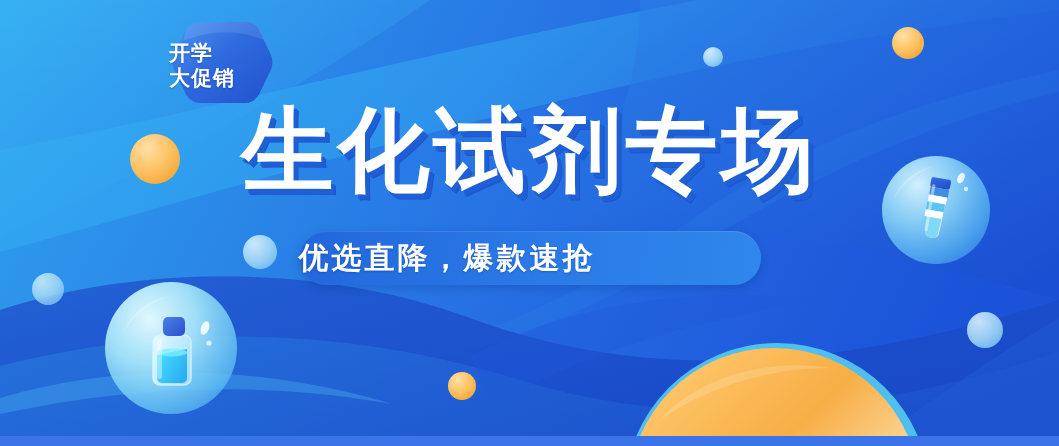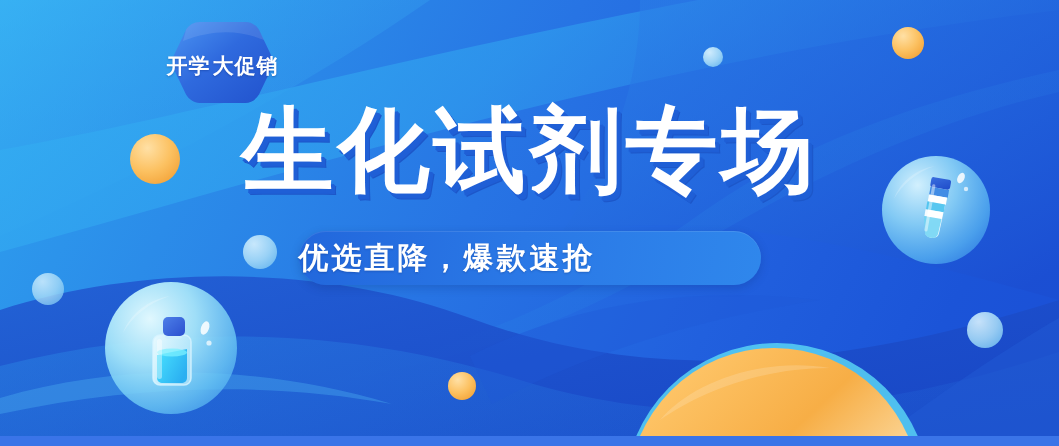--- a/index.html
+++ b/index.html
@@ -35,21 +35,21 @@
     width: 107px;
     height: 98px;
   }
   #badge svg { display: block; }
   #badge .badge-text {
     position: absolute;
     left: 0; top: 0;
     width: 107px;
     height: 98px;
     display: flex;
-    align-items: center;
+    flex-direction: column;
     justify-content: center;
     gap: 2px;
   }
   #badge .badge-line {
     color: #ffffff;
     font-size: 21px;
     font-weight: bold;
     letter-spacing: 1px;
     line-height: 1.08;
     text-shadow: 0 1px 2px rgba(10,40,120,0.35);

